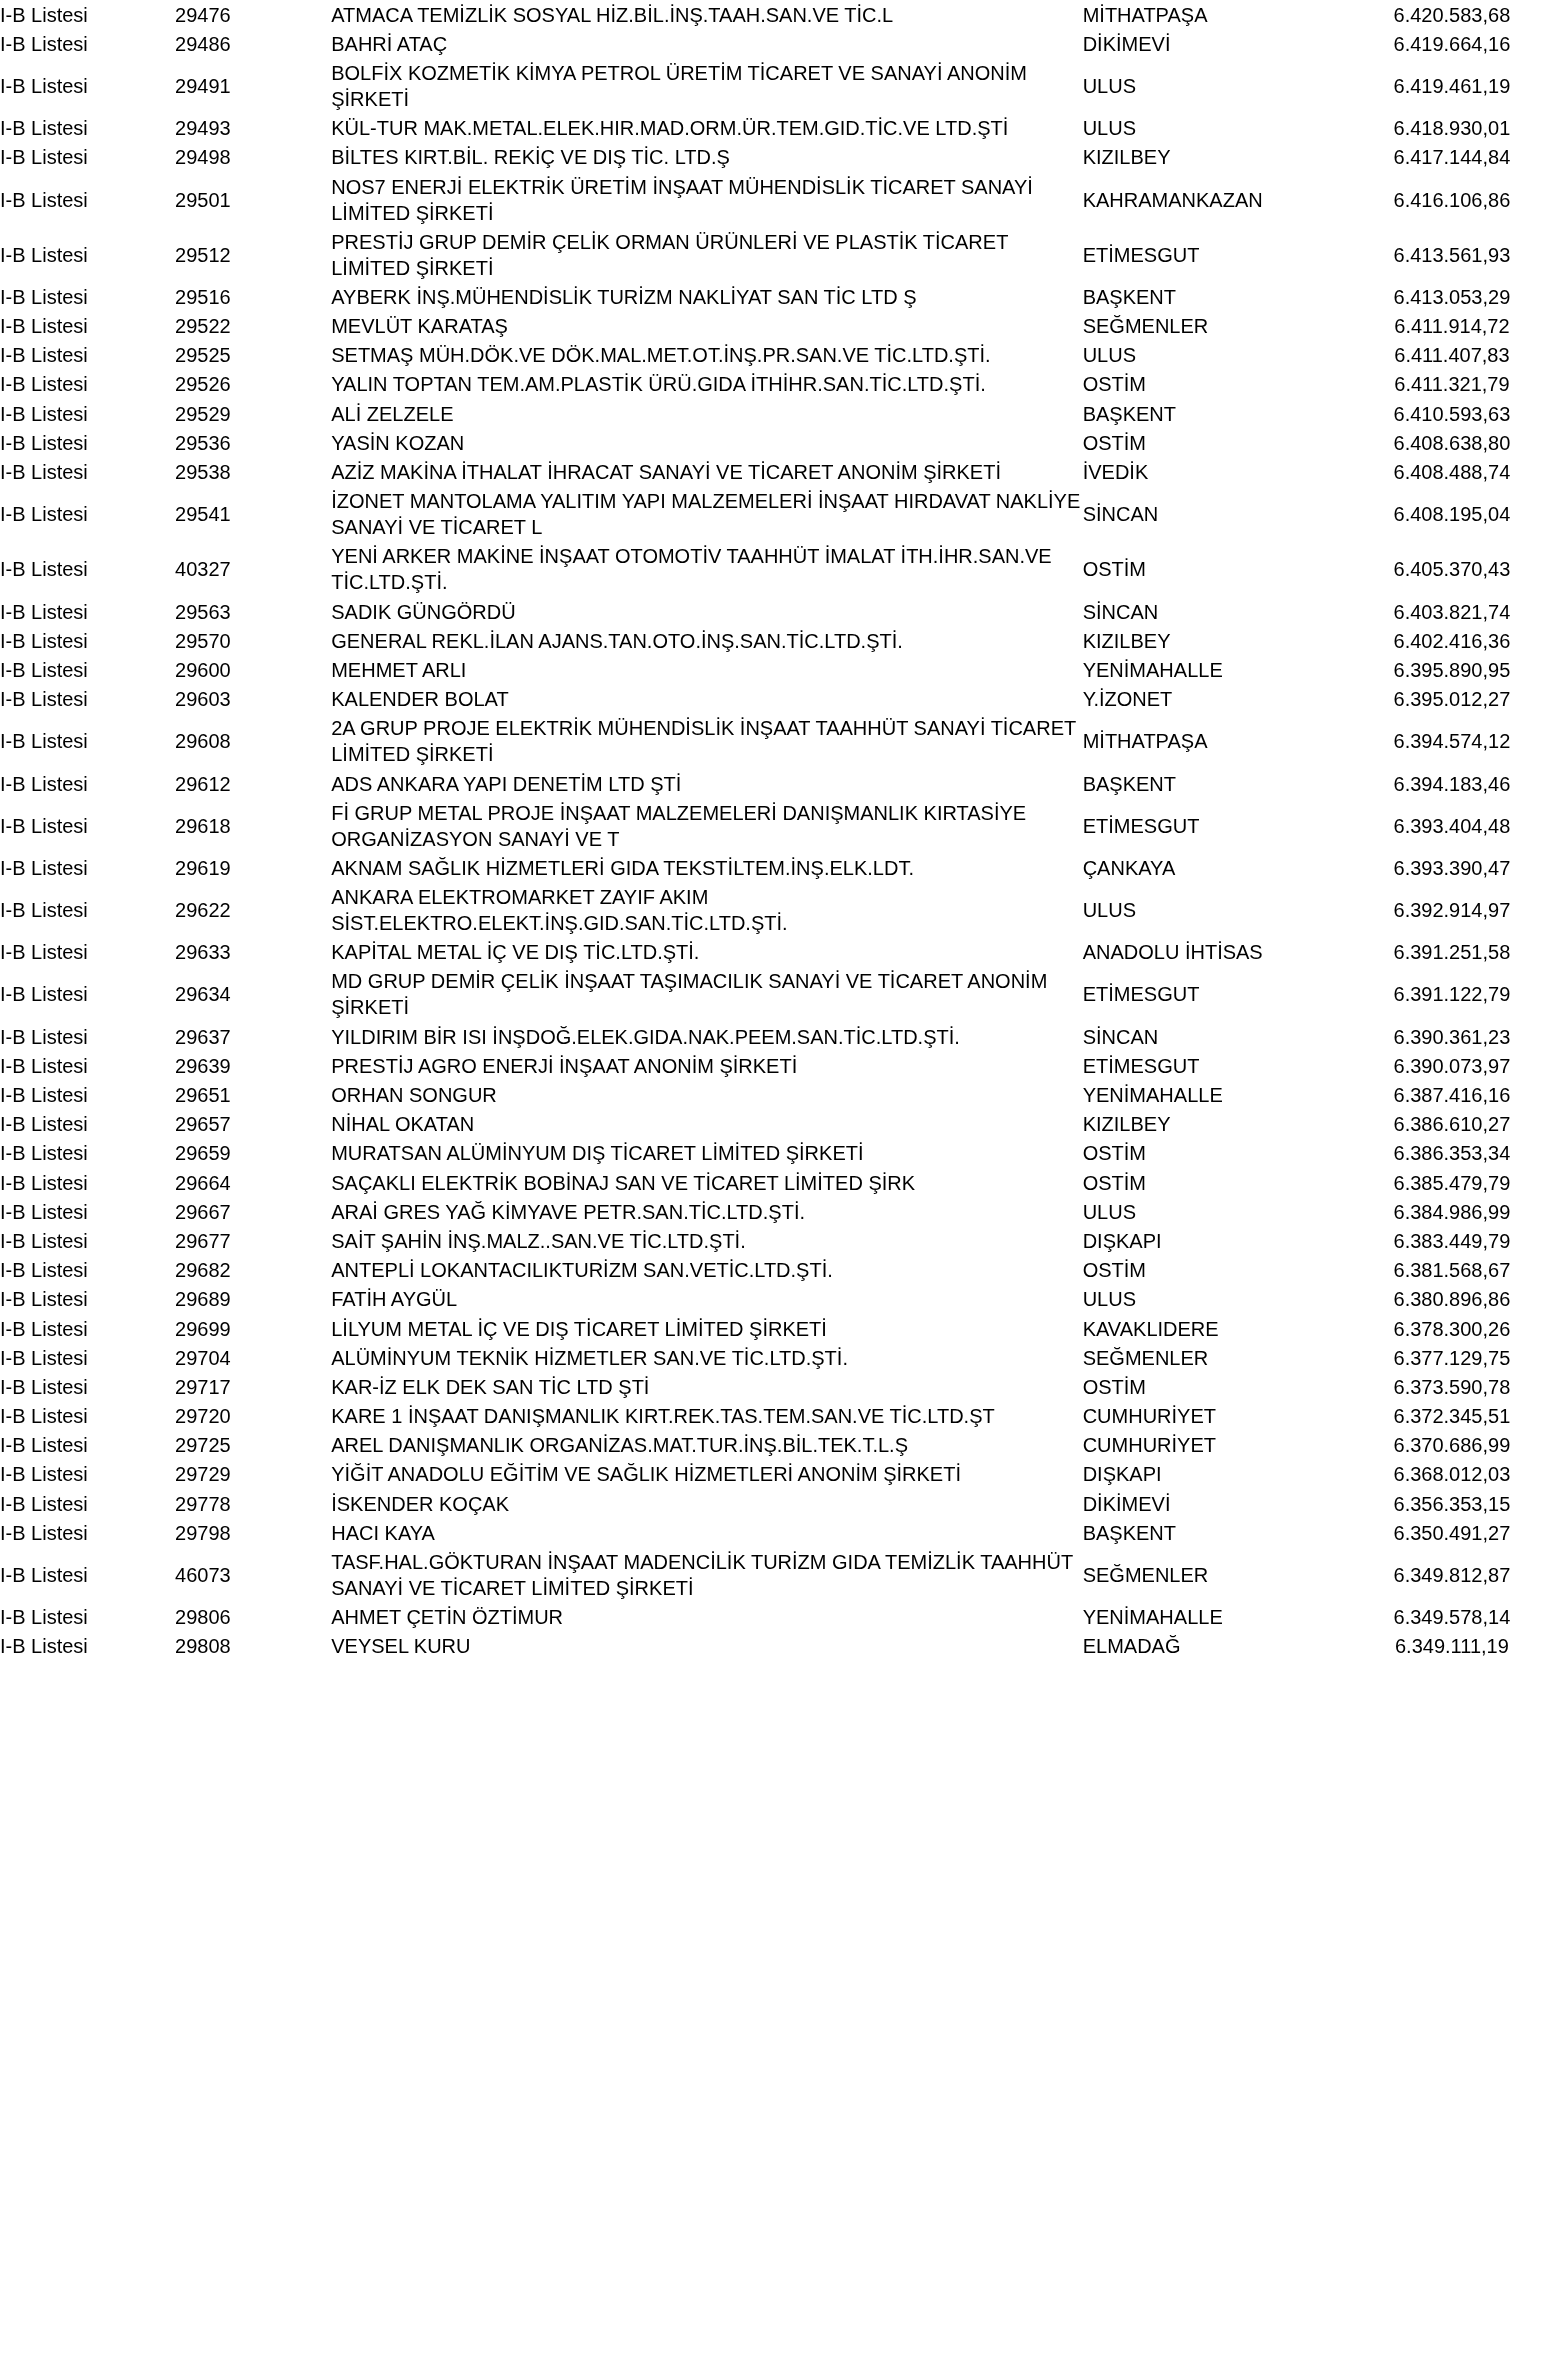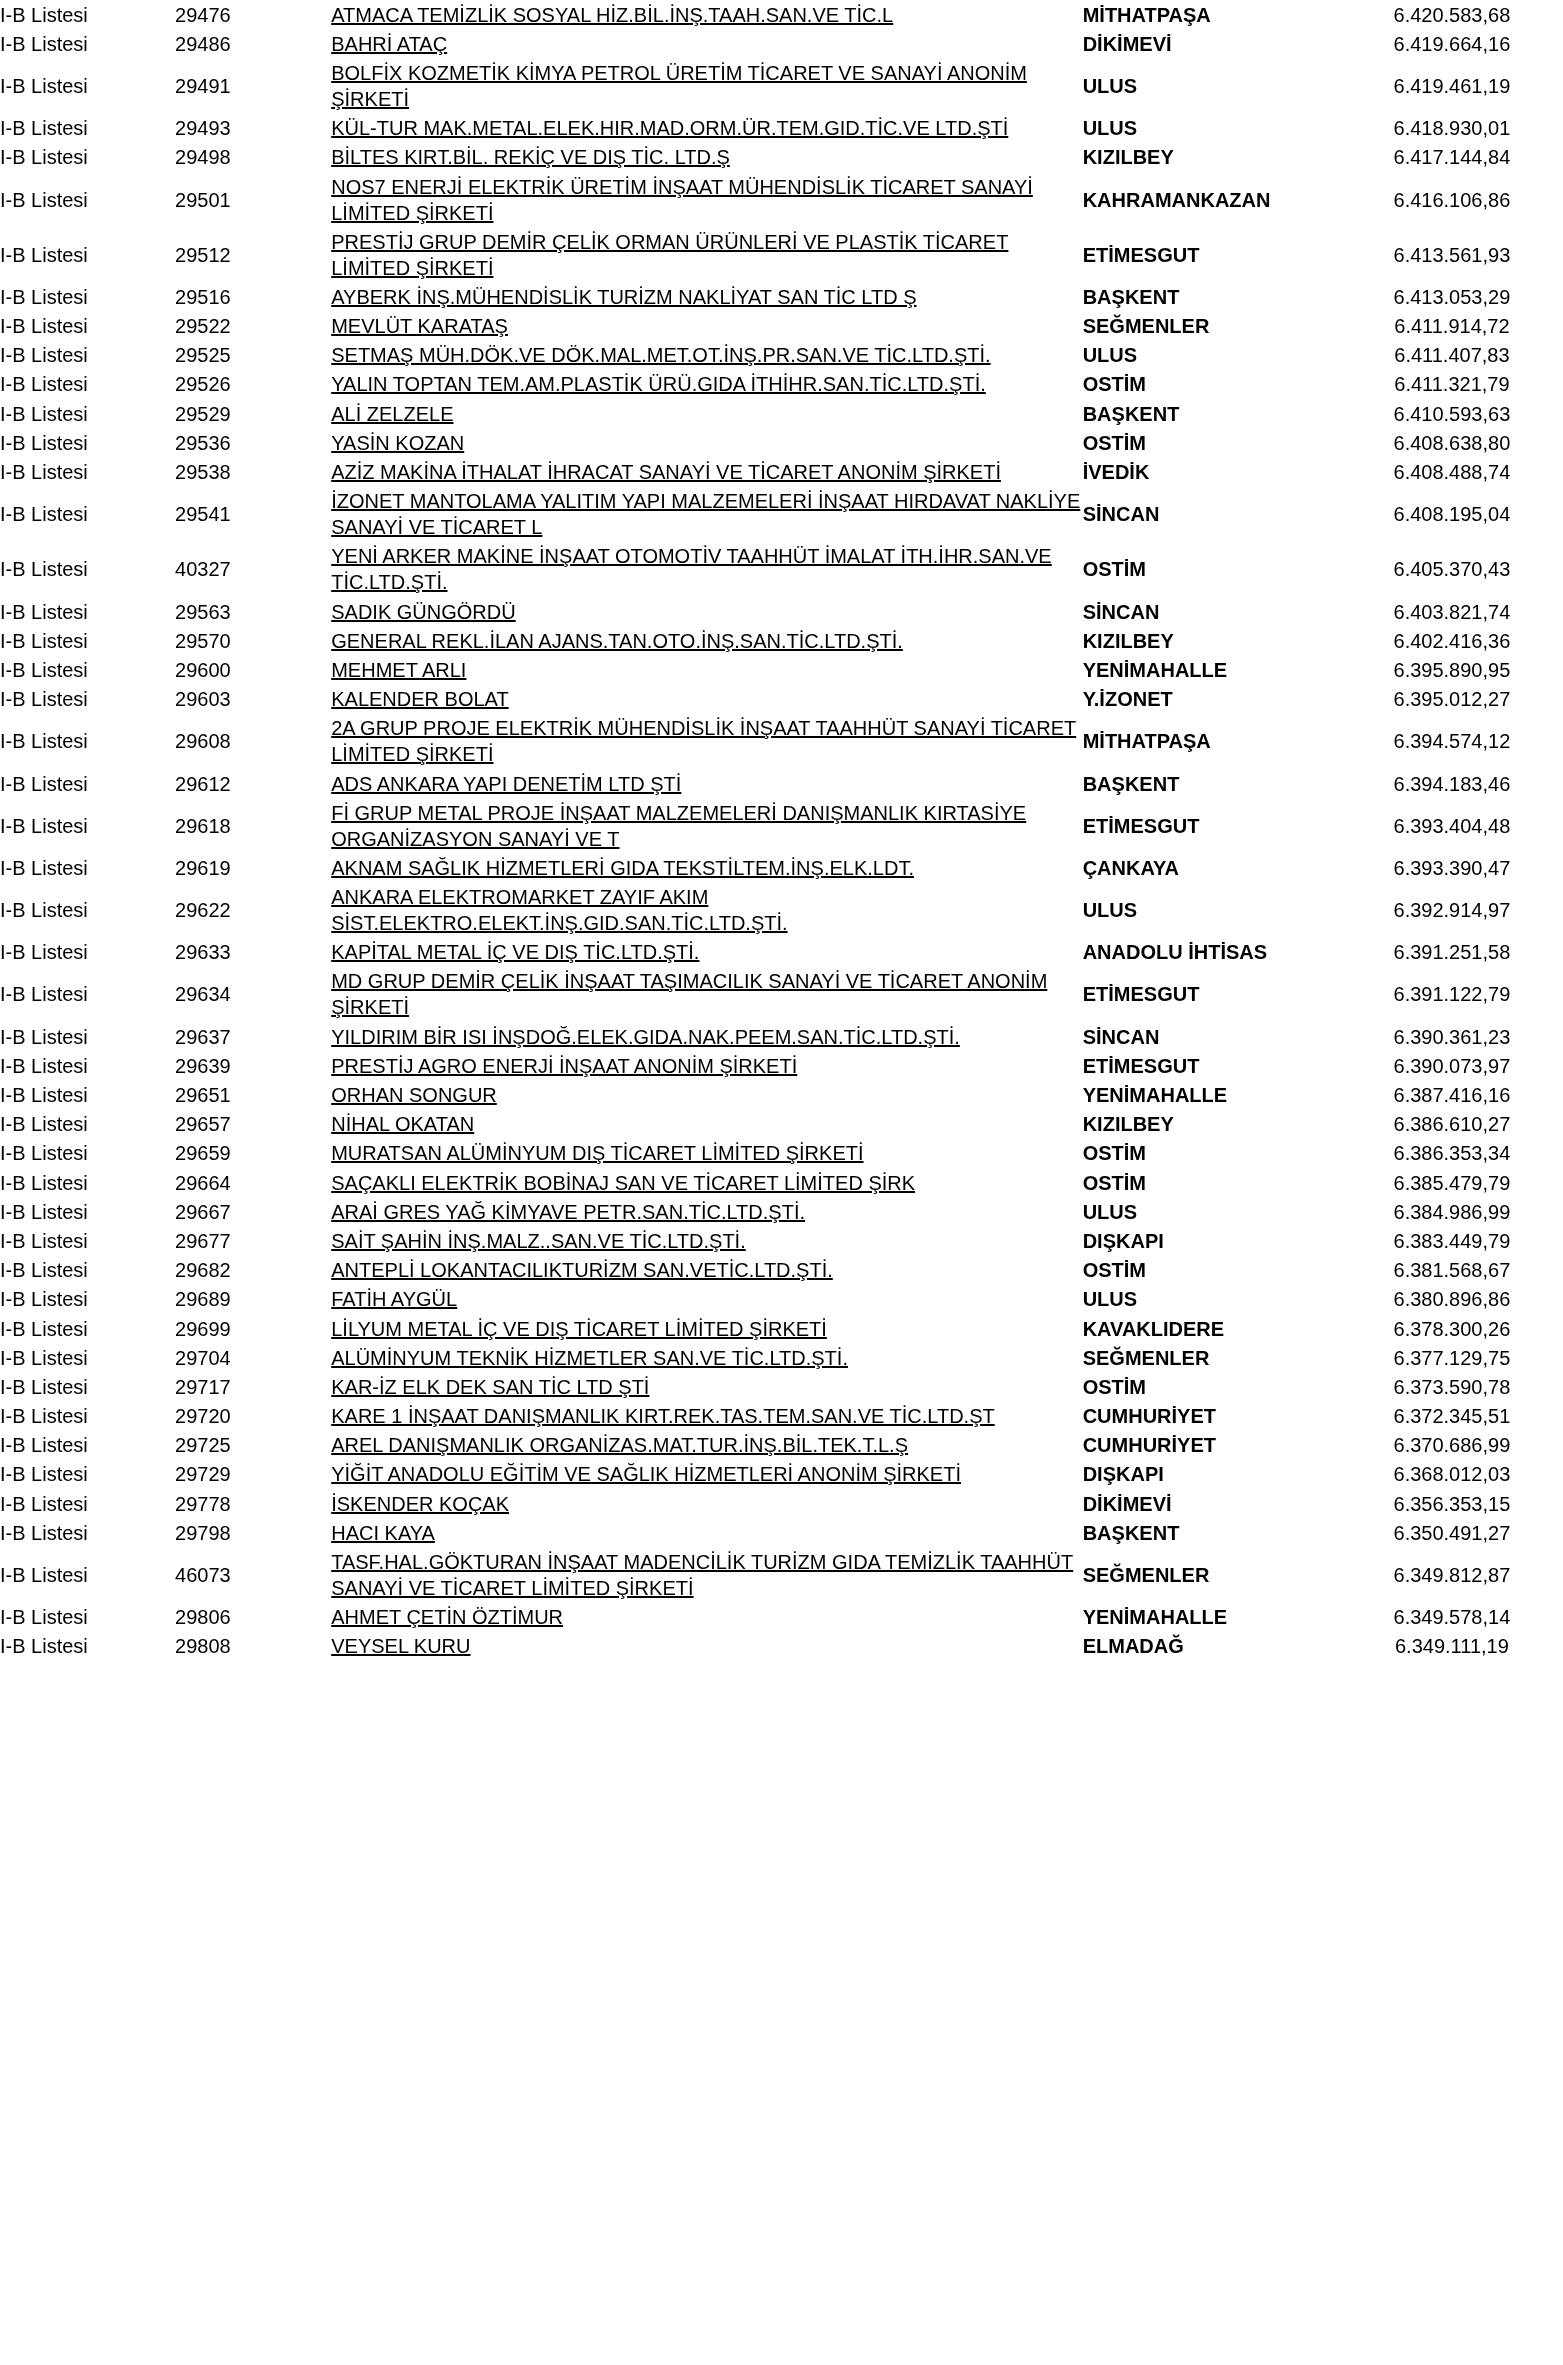--- a/index.html
+++ b/index.html
@@ -42,26 +42,24 @@
     padding-left: 15.6px;
     white-space: nowrap;
   }
   td.cell-id {
     padding-left: 7.8px;
     white-space: nowrap;
     margin-left: 20px;
   }
   td.cell-name {
     padding-right: 14px;
-    text-decoration: underline;
   }
   td.cell-office {
     padding-left: 1.6px;
     white-space: nowrap;
-    font-weight: bold;
   }
   td.cell-amount {
     text-align: center;
     padding-right: 90px;
     white-space: nowrap;
   }
 </style>
 </head>
 <body>
 

